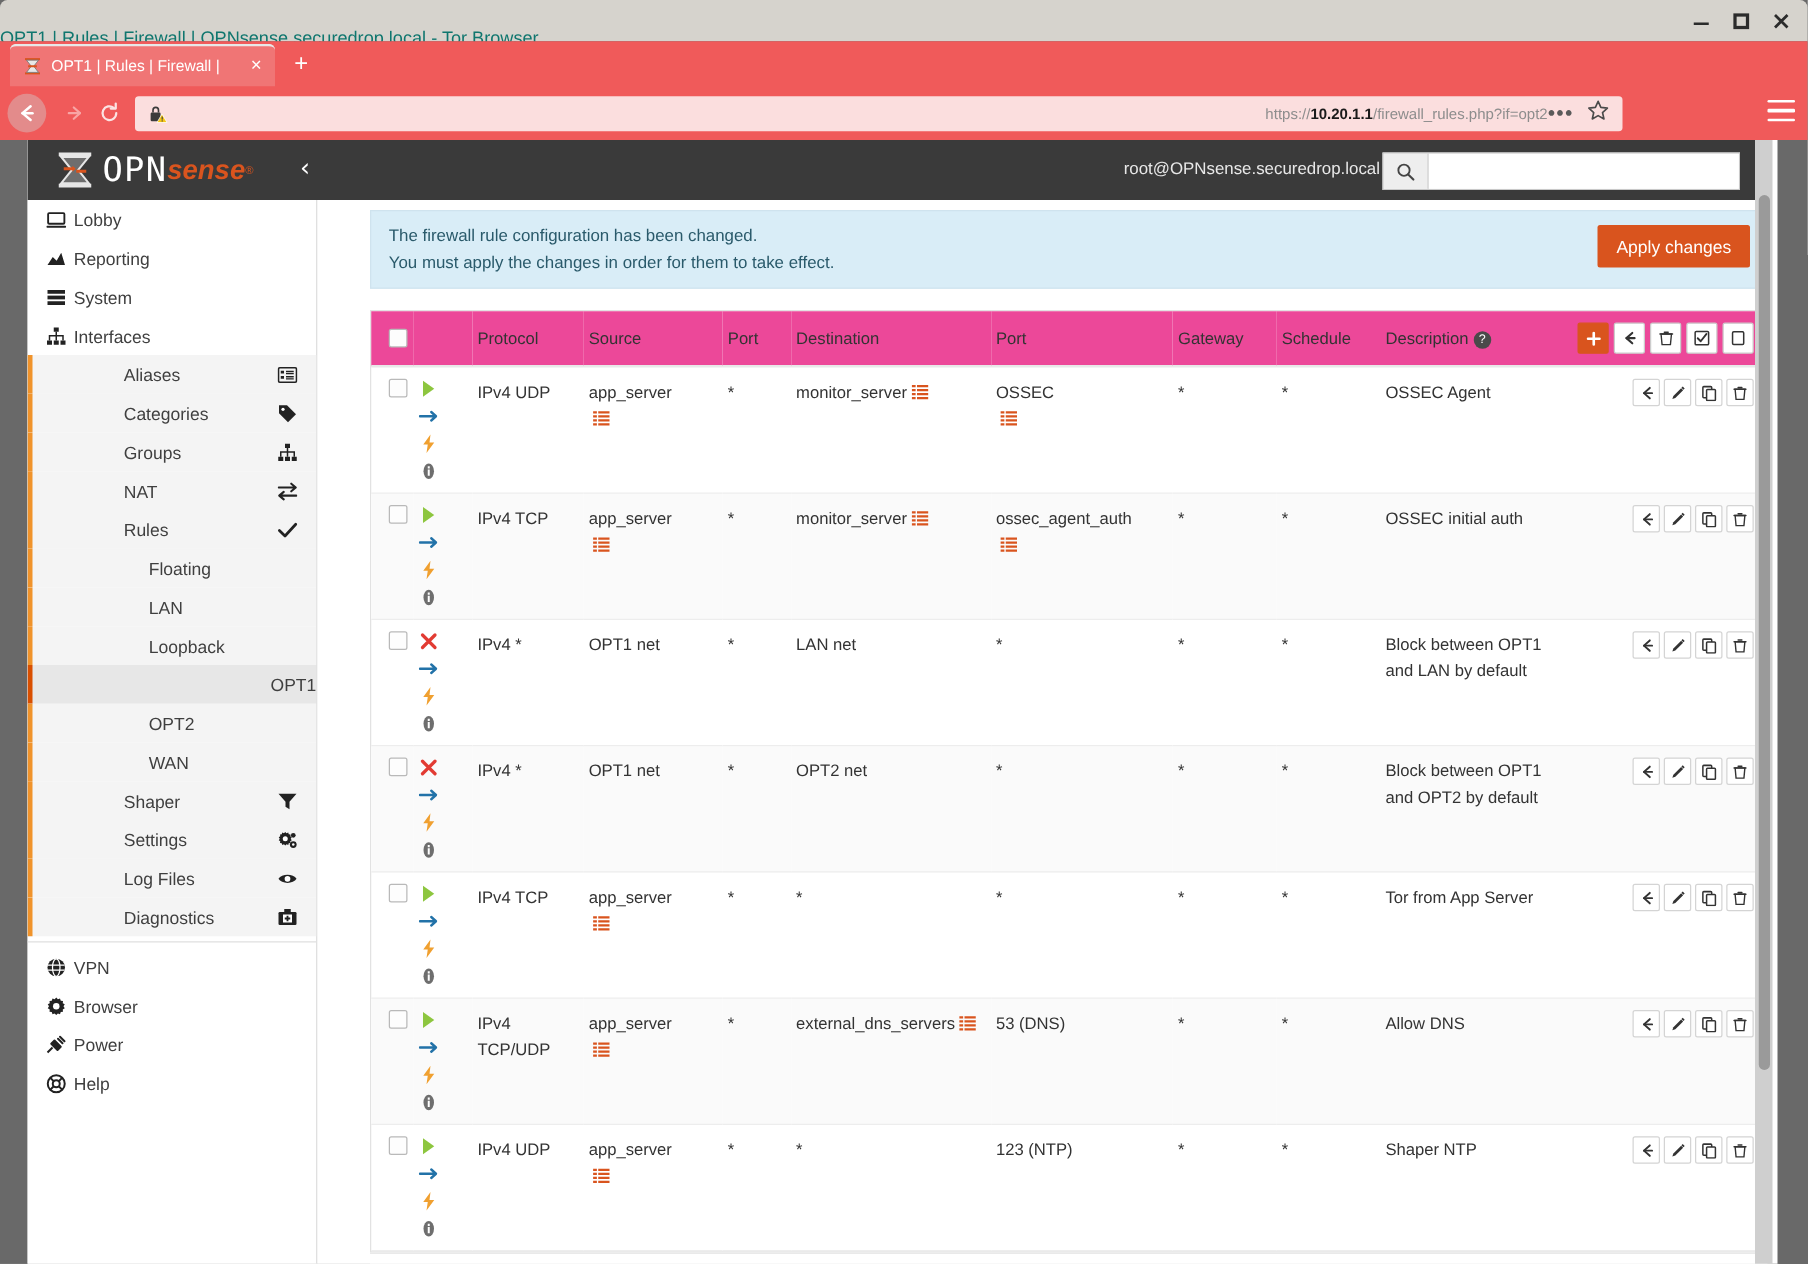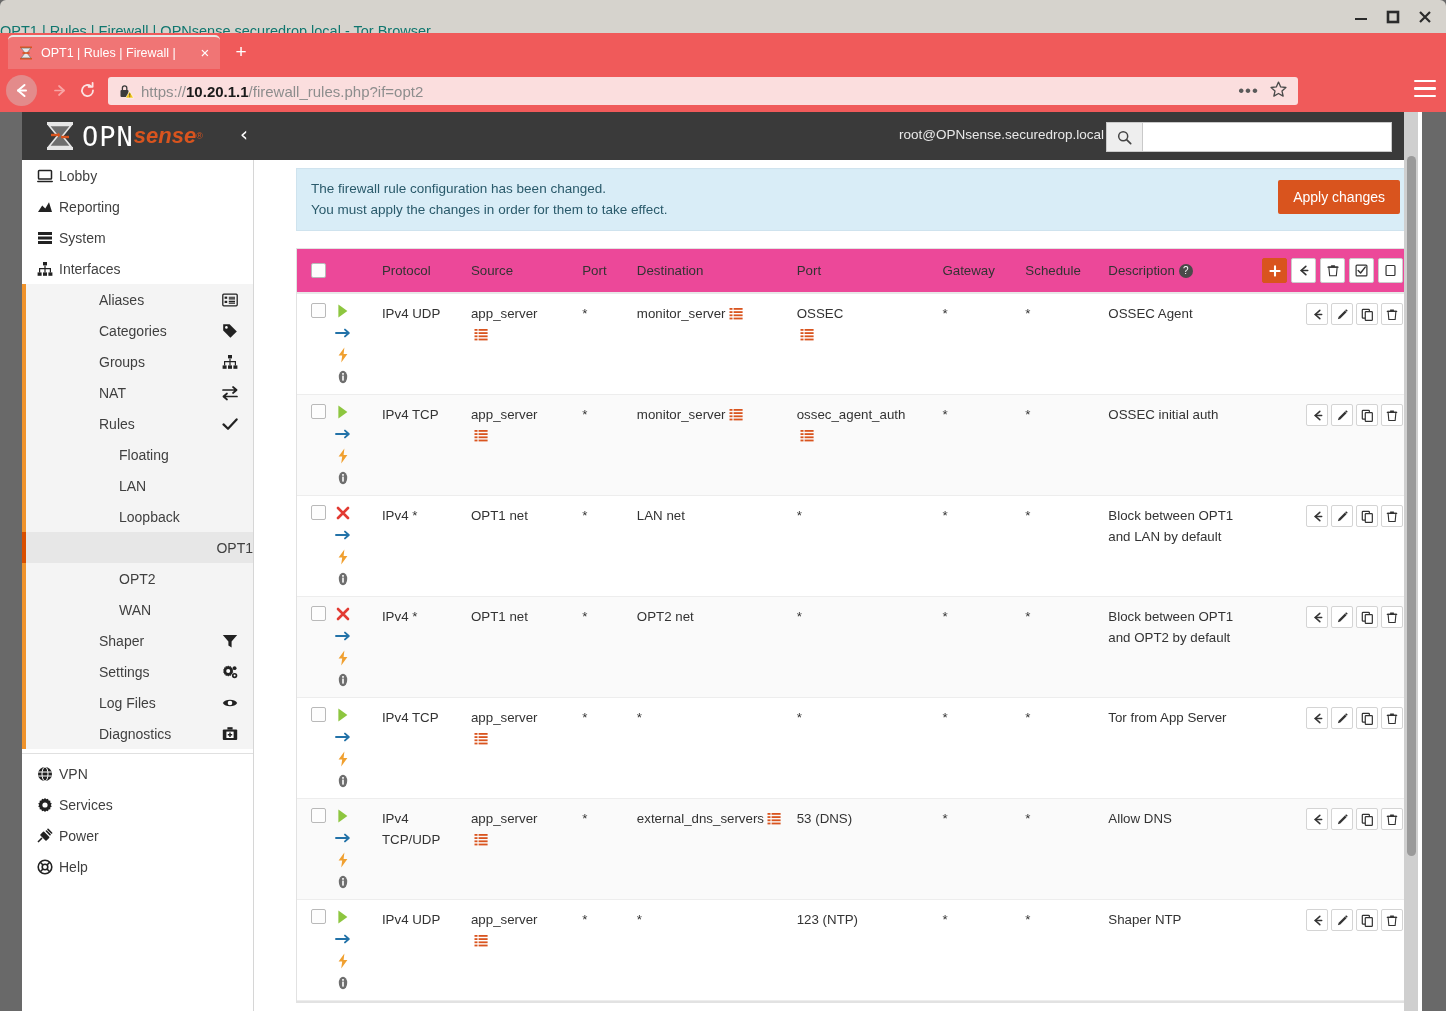--- a/index.html
+++ b/index.html
@@ -68,21 +68,21 @@
   #nav-back { left: 6px; background: #e38b8b; }
   #nav-fwd  { left: 44px; color: #f59a9a; }
   #nav-reload { left: 72px; }
 
   #urlbar {
     position: absolute; top: 8px; left: 108px; width: 1190px; height: 28px;
     background: #fbdede; border-radius: 3px;
     display: flex; align-items: center; padding: 0 6px;
   }
   #lock-icon { width: 17px; height: 17px; margin: 0 6px 0 4px; flex: 0 0 auto; }
-  #url-text { font-size: 15px; color: #8d8d8d; white-space: nowrap; flex: 1 1 auto; }
+  #url-text { font-size: 12px; color: #8d8d8d; white-space: nowrap; flex: 1 1 auto; text-align: right; }
   #url-text .host { color: #1a1a1a; font-weight: bold; }
   #url-text .scheme { color: #8d8d8d; }
   #url-dots { color: #5a5a5a; font-size: 17px; margin-right: 10px; letter-spacing: 1px; cursor: pointer; }
   #url-star { margin-right: 4px; cursor: pointer; }
   #menu-hamburger {
     position: absolute; top: 11px; left: 1414px; width: 22px; height: 20px; cursor: pointer;
   }
   #menu-hamburger span {
     display: block; height: 2.4px; background: #fff; margin-bottom: 5px; border-radius: 1px;
   }
@@ -523,21 +523,21 @@
         </span>
         <span class="nav-label">VPN</span>
       </div>
       <div class="nav-item lvl1">
         <span class="nav-ico">
           <svg width="16" height="16" viewBox="0 0 16 16">
             <path d="M8 1 L9.3 2.3 L11 1.7 L11.6 3.5 L13.4 3.7 L13.2 5.5 L14.8 6.4 L13.8 8 L14.8 9.6 L13.2 10.5 L13.4 12.3 L11.6 12.5 L11 14.3 L9.3 13.7 L8 15 L6.7 13.7 L5 14.3 L4.4 12.5 L2.6 12.3 L2.8 10.5 L1.2 9.6 L2.2 8 L1.2 6.4 L2.8 5.5 L2.6 3.7 L4.4 3.5 L5 1.7 L6.7 2.3 Z" fill="#222"></path>
             <circle cx="8" cy="8" r="2.6" fill="#fff"></circle>
           </svg>
         </span>
-        <span class="nav-label">Services</span>
+        <span class="nav-label">Browser</span>
       </div>
       <div class="nav-item lvl1">
         <span class="nav-ico">
           <svg width="16" height="16" viewBox="0 0 16 16">
             <path d="M1 14 L5 10 M4 7 L9 12 L11.6 9.4 L6.6 4.4 Z" stroke="#222" stroke-width="1.6" fill="#222" stroke-linejoin="round"></path>
             <path d="M9.4 3 L13 6.6 M11 1.4 L14.6 5" stroke="#222" stroke-width="1.6" stroke-linecap="round"></path>
           </svg>
         </span>
         <span class="nav-label">Power</span>
       </div>

